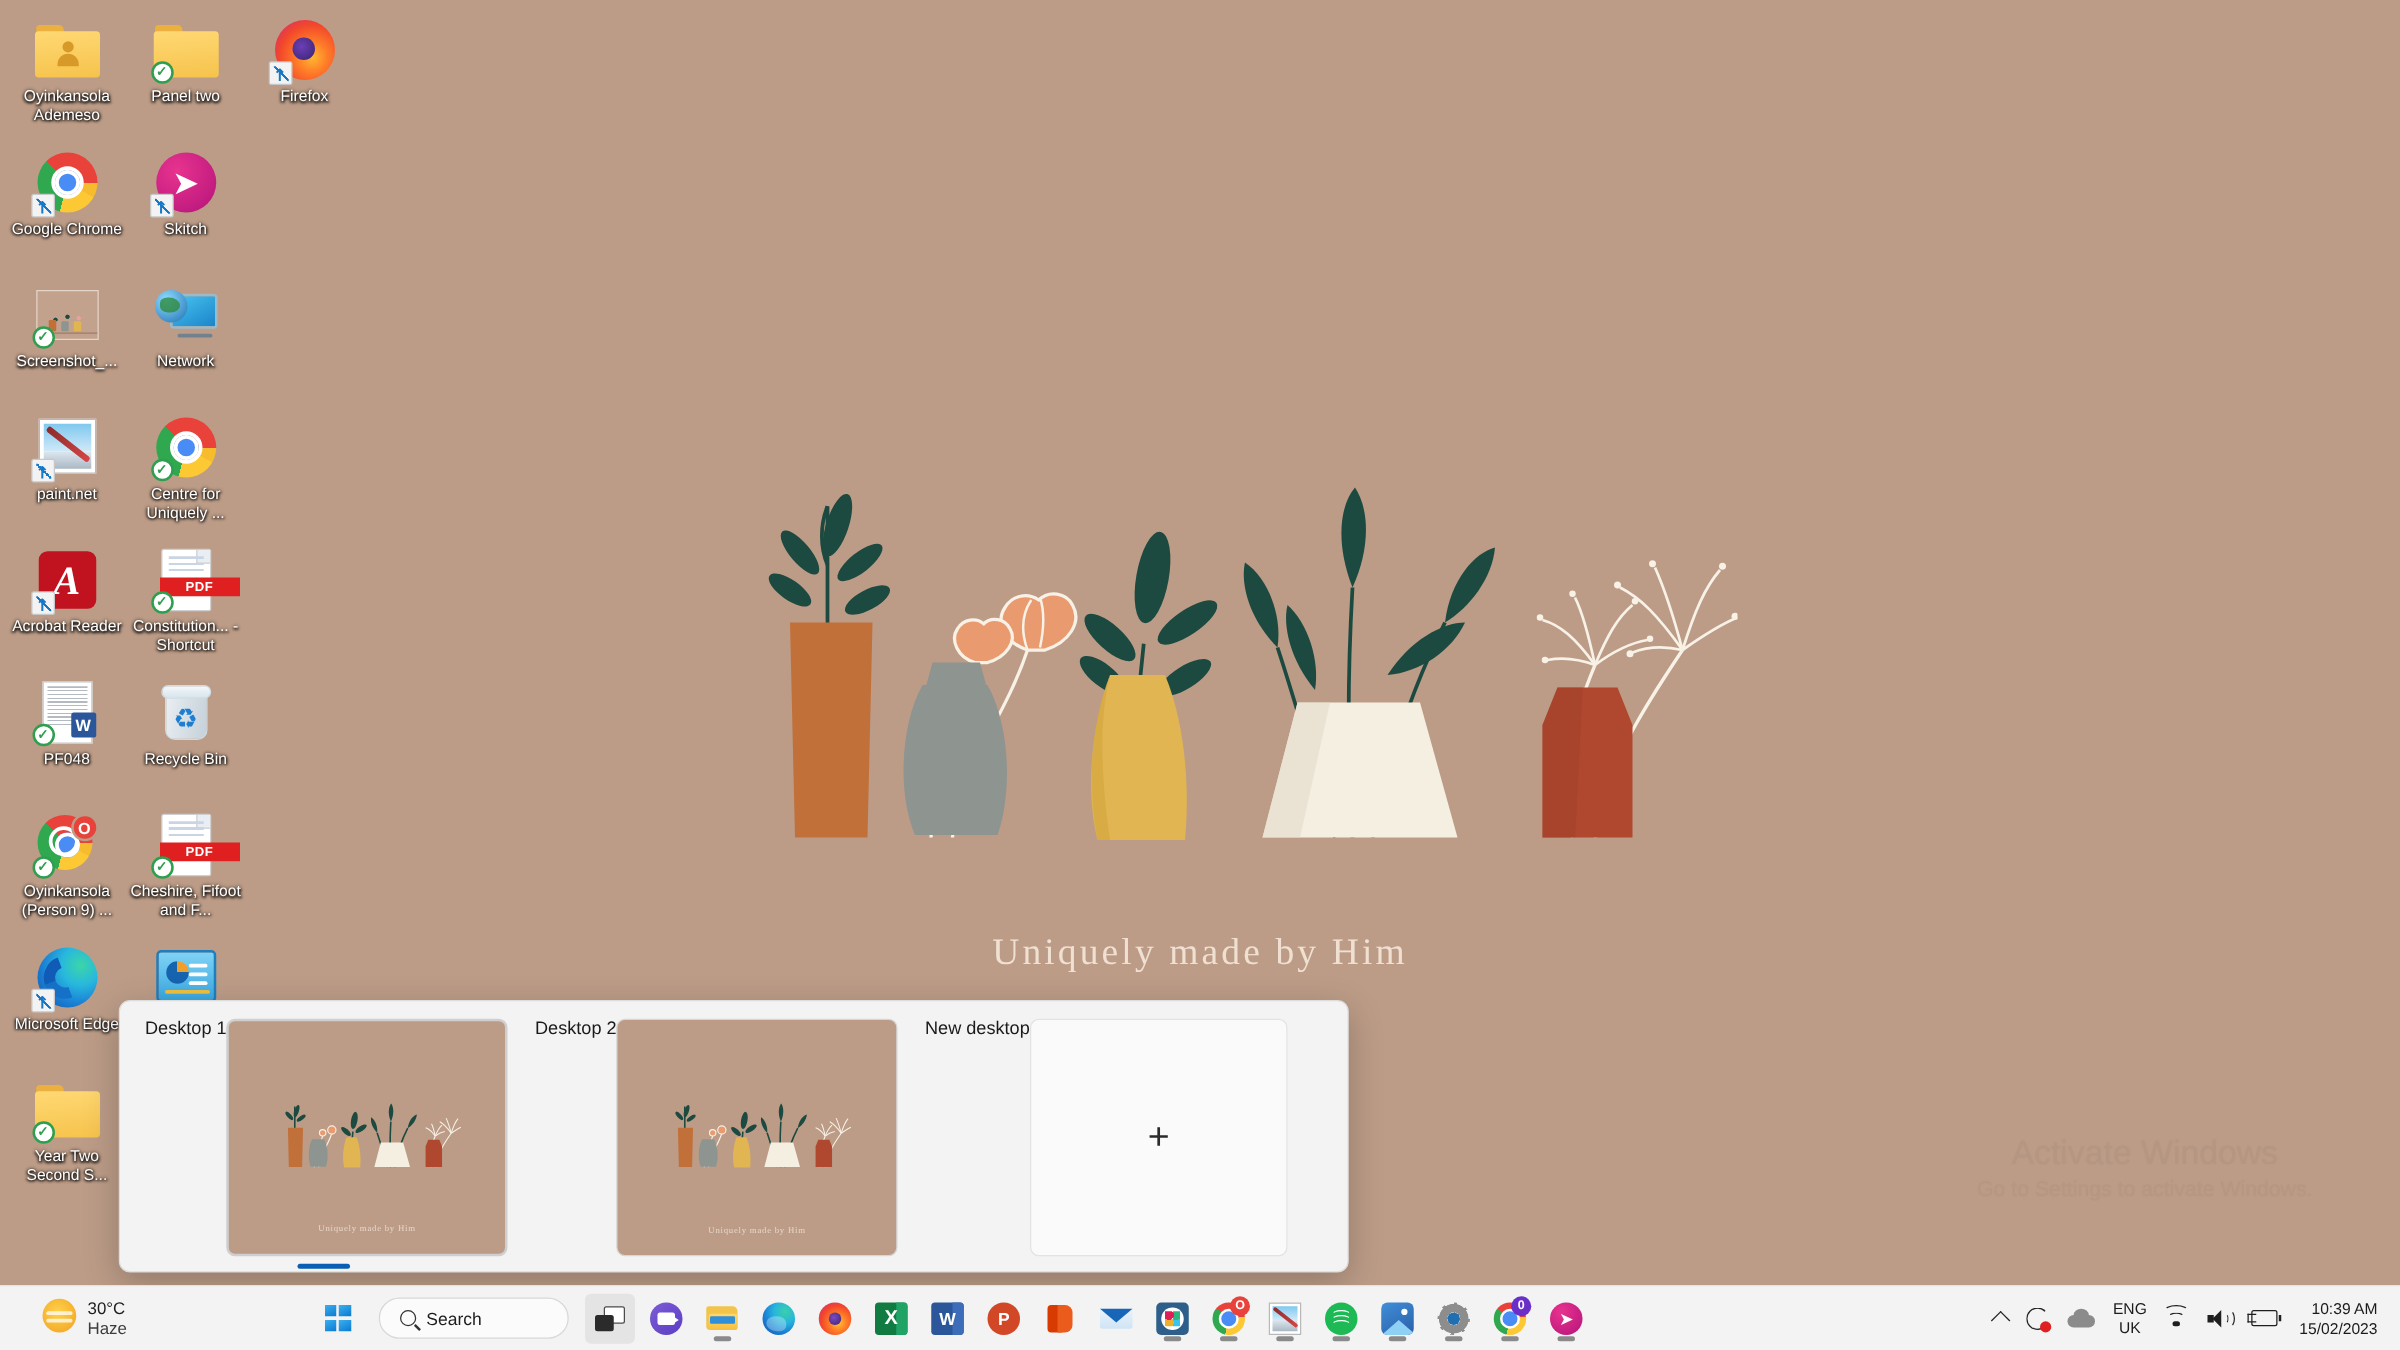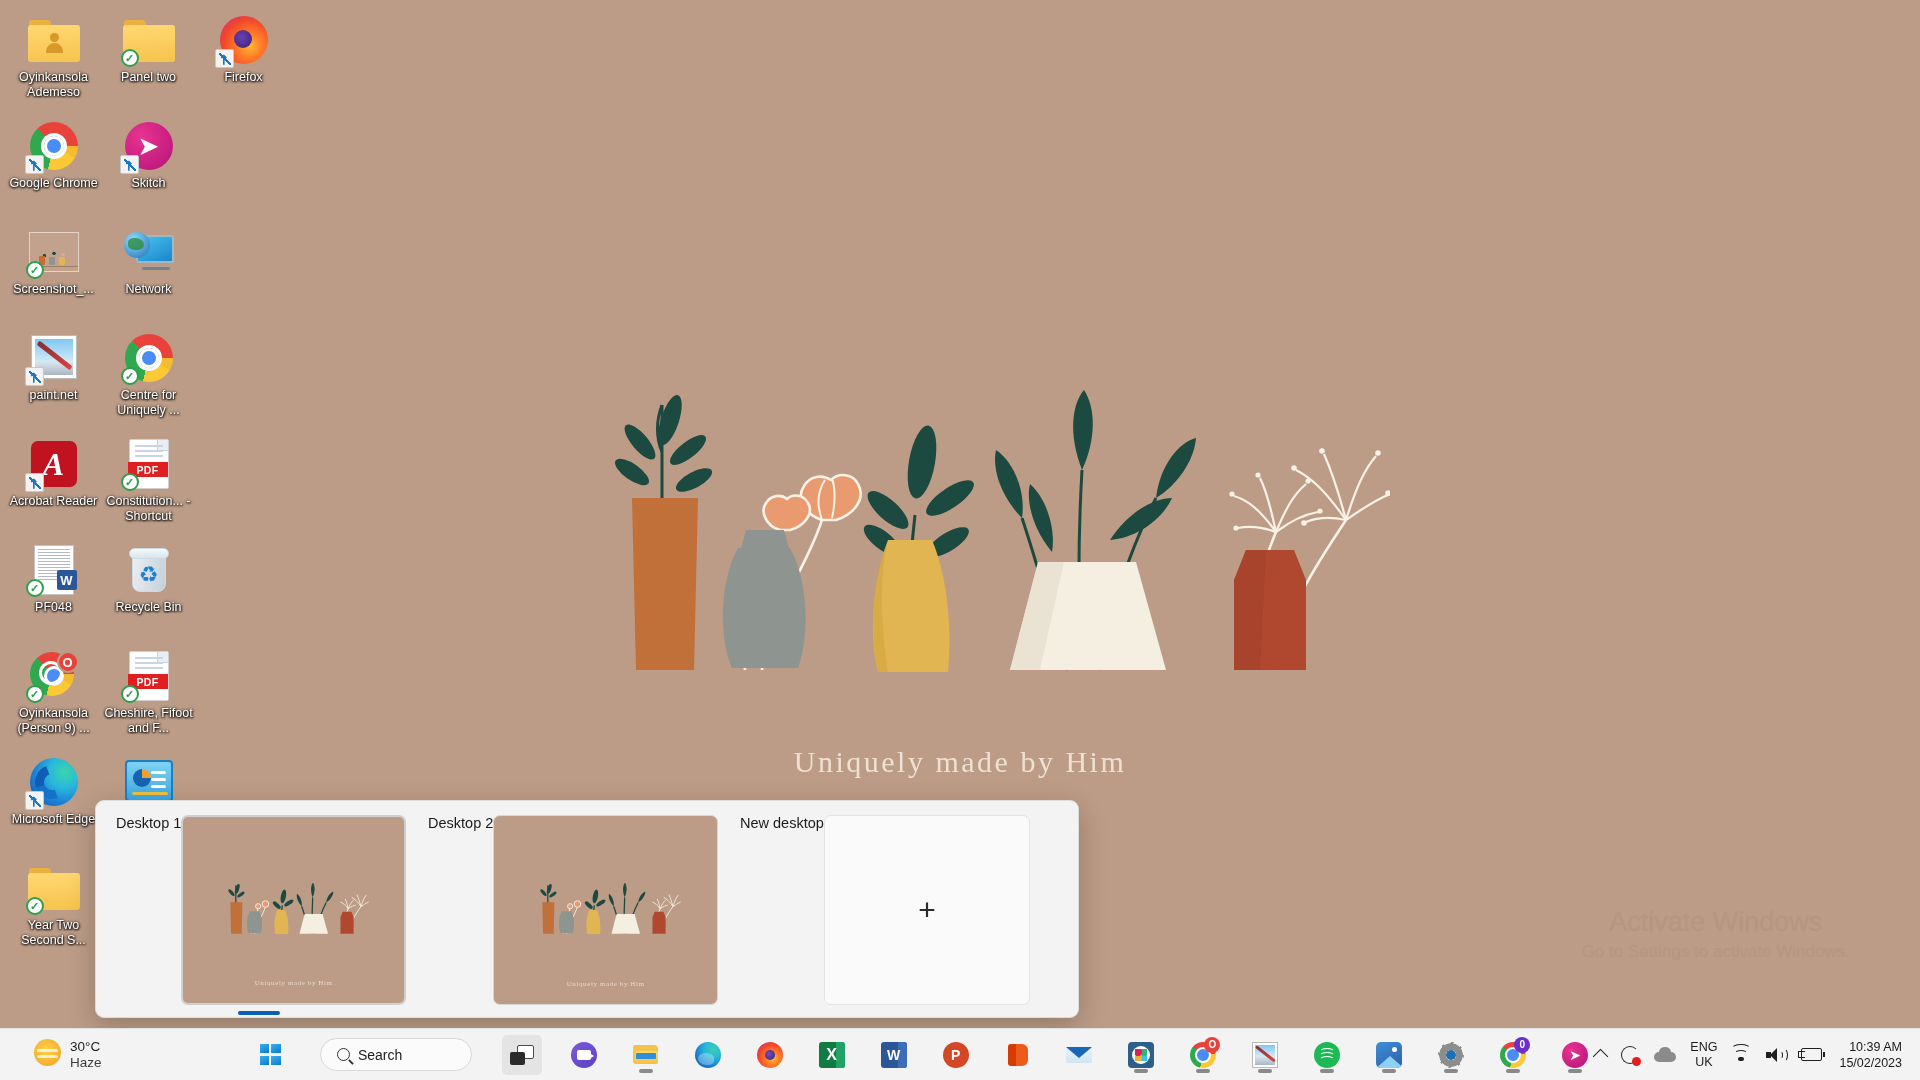--- a/index.html
+++ b/index.html
@@ -100,21 +100,21 @@
   .ic-acrobat .a { position:absolute; inset:0; display:flex; align-items:center; justify-content:center;
      color:#fff; font-family:"Liberation Serif",serif; font-size:32px; font-weight:bold;
      font-style:italic; line-height:1; }
 
   .ic-pdf { width:40px; height:50px; margin:1px 6px; background:#fff; position:relative;
      border:1px solid #cfcfcf; border-radius:2px; }
   .ic-pdf .lines { position:absolute; left:5px; top:5px; right:5px; height:14px;
      background:repeating-linear-gradient(#c9d4e4 0 2px, transparent 2px 5px); }
   .ic-pdf .corner { position:absolute; right:0; top:0; width:11px; height:11px;
      background:#e9eef5; border-left:1px solid #cfcfcf; border-bottom:1px solid #cfcfcf; }
-  .ic-pdf .tag { position:absolute; left:-2px; top:22px; width:40px; height:15px;
+  .ic-pdf .tag { position:absolute; left:-2px; top:22px; width:64px; height:15px;
      background:#e02020; color:#fff; font-size:10.5px; font-weight:bold; letter-spacing:.4px;
      display:flex; align-items:center; justify-content:center; }
 
   .ic-doc { width:40px; height:50px; margin:1px 6px; background:#fff; position:relative;
      border:1px solid #c3c3c3; }
   .ic-doc .txt { position:absolute; left:3px; top:3px; right:3px; bottom:14px;
      background:repeating-linear-gradient(#9aa3ad 0 1px, transparent 1px 3px); opacity:.75; }
   .ic-doc .wbadge { position:absolute; right:-4px; bottom:4px; width:20px; height:20px;
      background:#2b579a; color:#fff; font-size:13px; font-weight:bold;
      display:flex; align-items:center; justify-content:center; border-radius:2px; }
@@ -237,21 +237,21 @@
   }
   #weather-widget { display:flex; align-items:flex-start; gap:9px; padding-left:34px; width:250px; }
   .wx-sun { width:27px; height:27px; border-radius:50%;
      background:radial-gradient(circle at 45% 40%, #ffd24d, #f0a01e); position:relative; }
   .wx-sun:after { content:""; position:absolute; left:3px; top:10px; width:21px; height:3px;
      background:#fff; opacity:.75; box-shadow:0 6px 0 #fff; border-radius:2px; }
   .wx-text { line-height:16px; }
   .wx-temp { font-size:13.5px; color:#1d1d1d; }
   .wx-cond { font-size:13.5px; color:#3c3c3c; }
 
-  #taskbar-center { flex:1; display:flex; align-items:center; justify-content:space-between; gap:5px; }
+  #taskbar-center { flex:1; display:flex; align-items:center; justify-content:flex-start; gap:5px; }
   .tb-btn {
     width:40px; height:40px; border-radius:5px; display:flex; align-items:center;
     justify-content:center; position:relative; cursor:default;
   }
   .tb-btn.active { background:#e4e4e4; }
   .tb-run:after {
     content:""; position:absolute; left:50%; transform:translateX(-50%); bottom:2px;
     width:14px; height:3.5px; border-radius:2px; background:#8a8a8a;
   }
   #search-pill {

